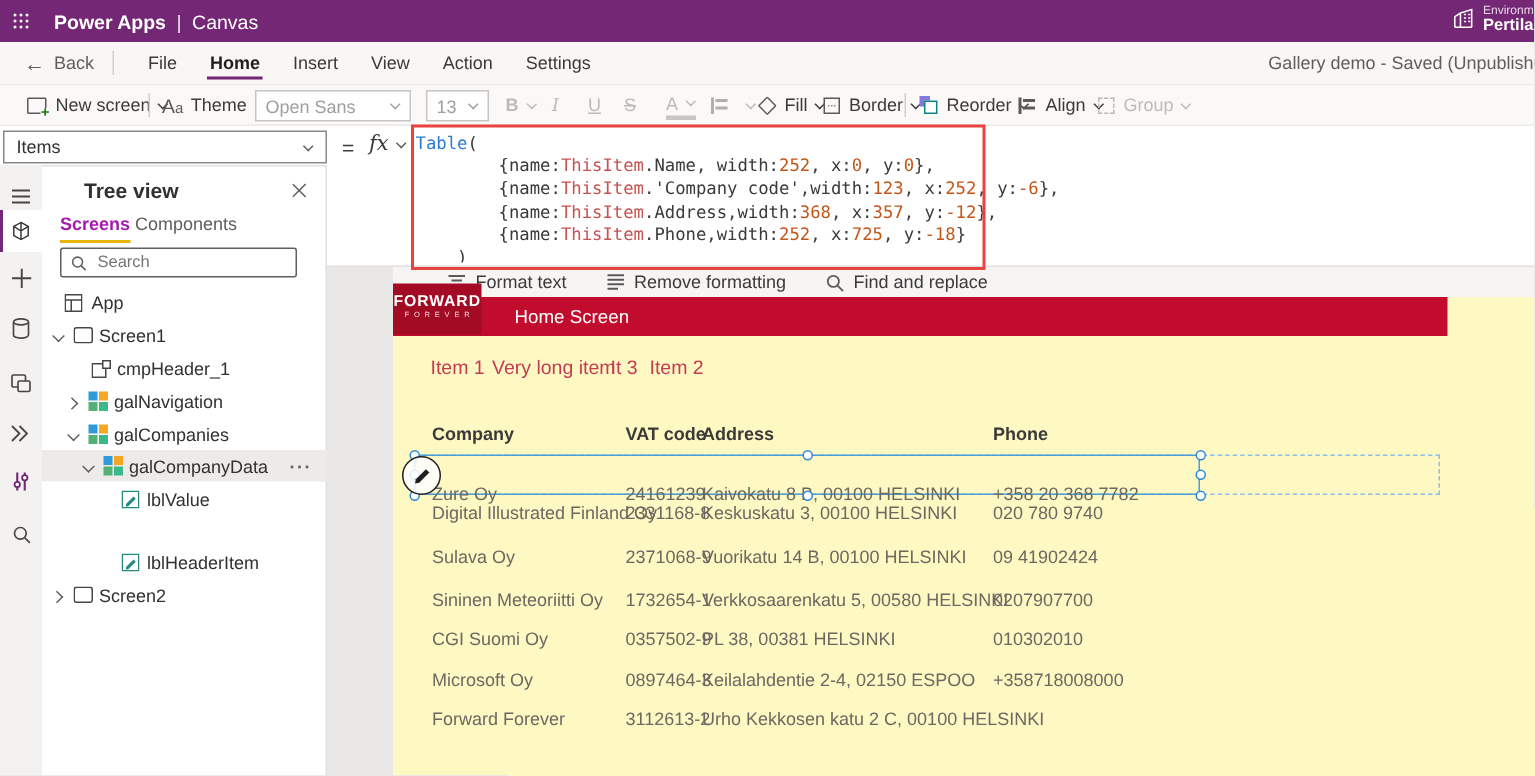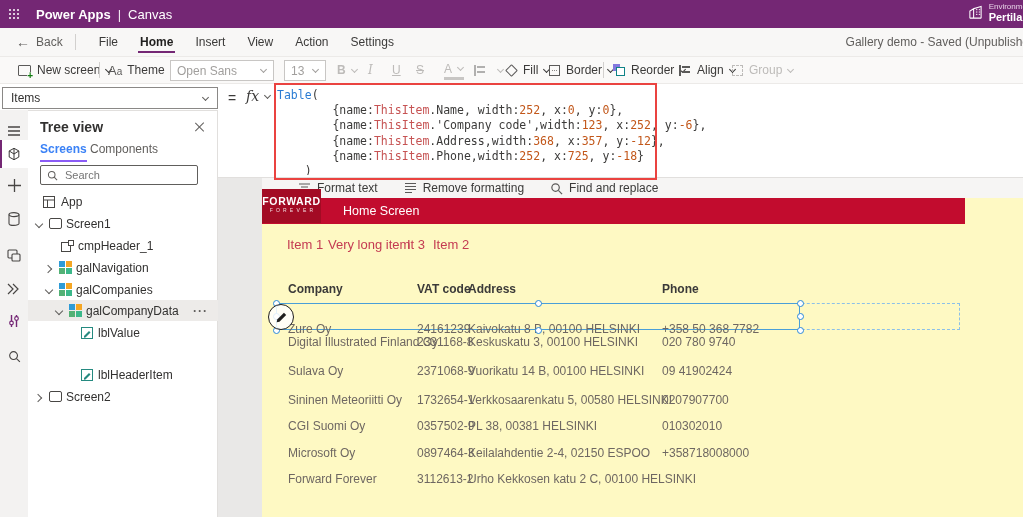--- a/index.html
+++ b/index.html
@@ -79,27 +79,27 @@
   .workspace{position:absolute;left:218px;top:178px;width:805px;height:339px;background:#e9e8e7;}
 
   
   .rail{position:absolute;left:0;top:110px;width:28px;height:407px;background:#f3f2f1;z-index:20;}
   .rail .ric{position:absolute;left:0;width:28px;height:26px;display:flex;align-items:center;justify-content:center;cursor:pointer;color:#484644;}
   .rail .ric.active{background:#fff;height:28px;}
   .rail .ric.active::before{content:"";position:absolute;left:0;top:0;bottom:0;width:2px;background:#742774;}
 
   
   .tree{position:absolute;left:28px;top:110px;width:190px;height:407px;background:#fff;border-right:1px solid #e1dfdd;border-top:1px solid #e1dfdd;z-index:20;}
-  .tree .title{position:absolute;left:12px;top:8px;font-size:14px;font-weight:bold;color:#323130;}
+  .tree .title{position:absolute;left:28px;top:8px;font-size:14px;font-weight:bold;color:#323130;}
   .tree .close{position:absolute;right:10px;top:9px;width:14px;height:14px;cursor:pointer;}
   .tree .close::before,.tree .close::after{content:"";position:absolute;left:6px;top:1px;width:1.2px;height:12px;background:#605e5c;}
   .tree .close::before{transform:rotate(45deg);}
   .tree .close::after{transform:rotate(-45deg);}
   .tree .tab{position:absolute;top:31px;font-size:12px;color:#605e5c;cursor:pointer;padding-bottom:4px;}
-  .tree .tab.active{color:#3b82f6;font-weight:bold;border-bottom:2px solid #8b5cf6;}
+  .tree .tab.active{color:#a21caf;font-weight:bold;border-bottom:2px solid #eab308;}
   .searchbox{position:absolute;left:12px;top:54px;width:158px;height:20px;border:1px solid #605e5c;border-radius:2px;background:#fff;display:flex;align-items:center;padding:0 6px;}
   .searchbox input{border:none;outline:none;width:100%;font-size:11px;font-family:inherit;color:#323130;background:transparent;}
   .searchbox svg{margin-right:5px;flex:0 0 auto;}
   .titem{position:absolute;left:0;width:190px;height:21px;display:flex;align-items:center;cursor:pointer;color:#323130;}
   .titem.selected{background:#edebe9;}
   .titem .lab{white-space:nowrap;}
   .titem .more{position:absolute;right:10px;color:#605e5c;letter-spacing:1px;font-weight:bold;}
   .chev{position:absolute;width:10px;height:10px;}
   .chev::after{content:"";position:absolute;left:2px;top:2px;width:5px;height:5px;border-right:1.2px solid #605e5c;border-bottom:1.2px solid #605e5c;transform:rotate(45deg);}
   .chev.closed::after{transform:rotate(-45deg);left:1px;top:3px;}
@@ -482,21 +482,21 @@
     <span class="pencil-badge" data-interactable="true">
       <svg width="13" height="13" viewBox="0 0 16 16">
           <path d="M11 2.2l2.8 2.8-8.3 8.3-3.4.6.6-3.4z" fill="#201f1e"></path>
         </svg>
     </span>
 
     <div class="trow" style="top:124px" data-interactable="true">
       <span class="c1" data-interactable="false">Zure Oy</span>
       <span class="c2" data-interactable="false">24161239</span>
       <span class="c3" data-interactable="false">Kaivokatu 8 B, 00100 HELSINKI</span>
-      <span class="c4" data-interactable="false">+358 50 368 7782</span>
+      <span class="c4" data-interactable="false">+358 20 368 7782</span>
     </div>
     <div class="trow" style="top:137px" data-interactable="true">
       <span class="c1" data-interactable="false">Digital Illustrated Finland Oy</span>
       <span class="c2" data-interactable="false">2331168-8</span>
       <span class="c3" data-interactable="false">Keskuskatu 3, 00100 HELSINKI</span>
       <span class="c4" data-interactable="false">020 780 9740</span>
     </div>
     <div class="trow" style="top:166px" data-interactable="true">
       <span class="c1" data-interactable="false">Sulava Oy</span>
       <span class="c2" data-interactable="false">2371068-9</span>

